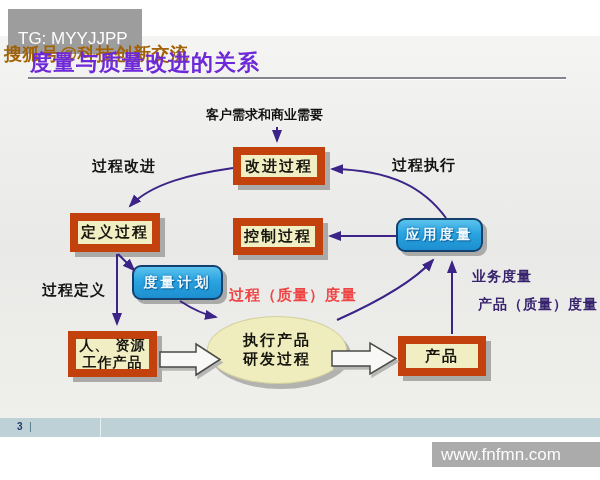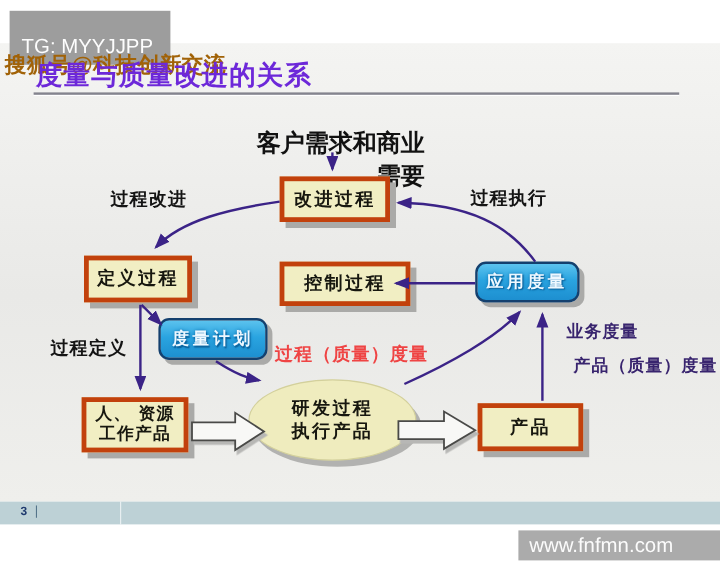--- a/index.html
+++ b/index.html
@@ -25,39 +25,39 @@
               color:#fbfbfb;font-family:"Liberation Sans",sans-serif;font-size:17px;
               line-height:25px;padding-left:9px;box-sizing:border-box;}
 
   
   .slide-title{position:absolute;left:30px;top:48px;font-size:22px;font-weight:bold;
                color:#6d28d9;letter-spacing:1px;white-space:nowrap;}
   .title-rule{position:absolute;left:28px;top:77px;width:538px;height:2px;background:#84848e;
               box-shadow:0 1px 0 #ffffff;}
 
   
-  .node{position:absolute;box-sizing:border-box;background:#f1eec3;border:4px solid #c2410c;
+  .node{position:absolute;box-sizing:border-box;background:#f1eec3;border:8px solid #c2410c;
         box-shadow:5px 5px 0 #aaaaa8;display:flex;align-items:center;justify-content:center;
         flex-direction:column;color:#17170f;font-weight:bold;font-size:15px;letter-spacing:2px;
         text-align:center;line-height:1.25;}
   .blue-btn{position:absolute;box-sizing:border-box;border:2px solid #14406e;border-radius:9px;
             background:linear-gradient(180deg,#5cc3ee 0%,#2aa4e0 45%,#1d8fd0 100%);
             box-shadow:4px 4px 0 #aaaaa8;display:flex;align-items:center;justify-content:center;
             color:#eef8ff;font-weight:bold;font-size:14px;letter-spacing:3px;
             text-shadow:0 0 3px #0d6fae,1px 1px 1px #0a5c94;}
   .ellipse{position:absolute;box-sizing:border-box;background:#efecbe;border:1px solid #d3d09c;
            border-radius:50%;box-shadow:4px 5px 0 #b2b2b0;display:flex;align-items:center;
            justify-content:center;flex-direction:column;color:#17170f;font-weight:bold;
            font-size:15px;letter-spacing:2px;line-height:1.3;}
   .flow-label{position:absolute;font-size:15px;font-weight:bold;color:#141414;
               letter-spacing:1px;white-space:nowrap;}
   .flow-label.purple{color:#ef4444;}
   .flow-label.indigo{color:#38246e;font-size:14px;}
-  .top-need{position:absolute;left:206px;top:106px;width:148px;text-align:right;
-            font-size:20px;font-weight:bold;color:#111;letter-spacing:0;}
+  .top-need{position:absolute;left:206px;top:106px;width:148px;text-align:left;
+            font-size:13px;font-weight:bold;color:#111;letter-spacing:0;}
 
   .arrows-svg{position:absolute;left:0;top:0;width:600px;height:480px;pointer-events:none;}
 </style>
 </head>
 <body>
 
 <div id="page">
 
   <div class="slide-bg"></div>
   <div class="footer-band">
@@ -76,40 +76,40 @@
   <div class="top-need">客户需求和商业需要</div>
 
   <div class="node" style="left:233px;top:147px;width:92px;height:38px;">
     <span>改进过程</span>
   </div>
 
   <div class="node" style="left:70px;top:213px;width:90px;height:39px;">
     <span>定义过程</span>
   </div>
 
-  <div class="node" style="left:233px;top:218px;width:109px;height:37px;">
+  <div class="node" style="left:233px;top:218px;width:90px;height:37px;">
     <span>控制过程</span>
   </div>
 
   <div class="blue-btn" style="left:396px;top:218px;width:87px;height:34px;">
     <span>应用度量</span>
   </div>
 
   <div class="blue-btn" style="left:132px;top:265px;width:91px;height:35px;">
     <span>度量计划</span>
   </div>
 
   <div class="node" style="left:68px;top:331px;width:89px;height:46px;font-size:14px;letter-spacing:1px;">
     <span>人、 资源</span>
     <span>工作产品</span>
   </div>
 
   <div class="ellipse" style="left:207px;top:316px;width:140px;height:68px;">
+    <span>执行产品</span>
     <span>研发过程</span>
-    <span>执行产品</span>
   </div>
 
   <div class="node" style="left:398px;top:336px;width:88px;height:40px;">
     <span>产品</span>
   </div>
 
   <div class="flow-label" style="left:92px;top:157px;">过程改进</div>
   <div class="flow-label" style="left:392px;top:156px;">过程执行</div>
   <div class="flow-label" style="left:42px;top:281px;">过程定义</div>
   <div class="flow-label purple" style="left:229px;top:286px;">过程（质量）度量</div>

